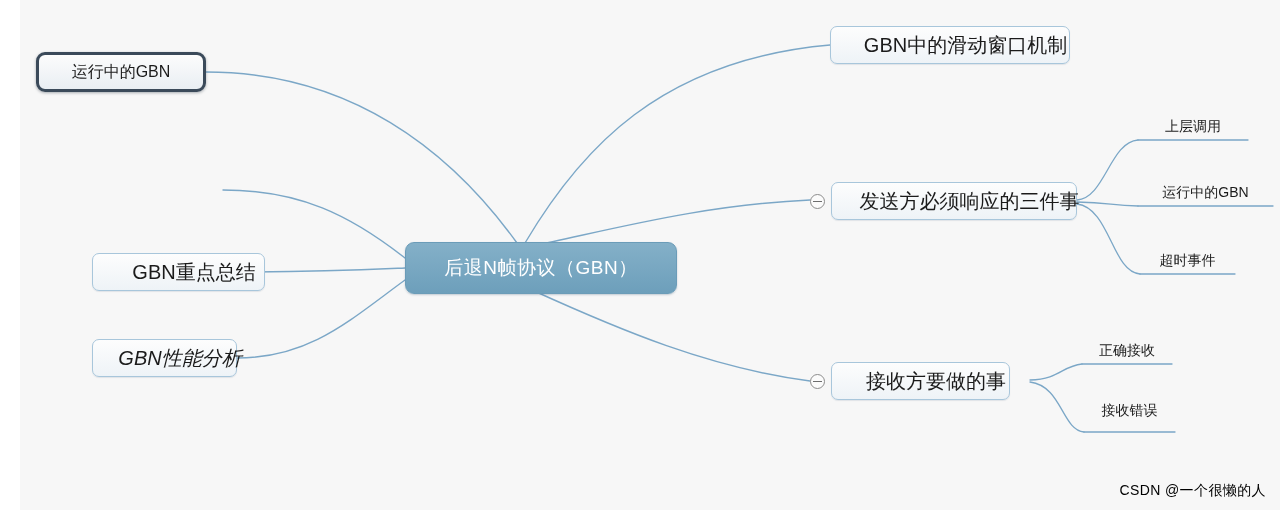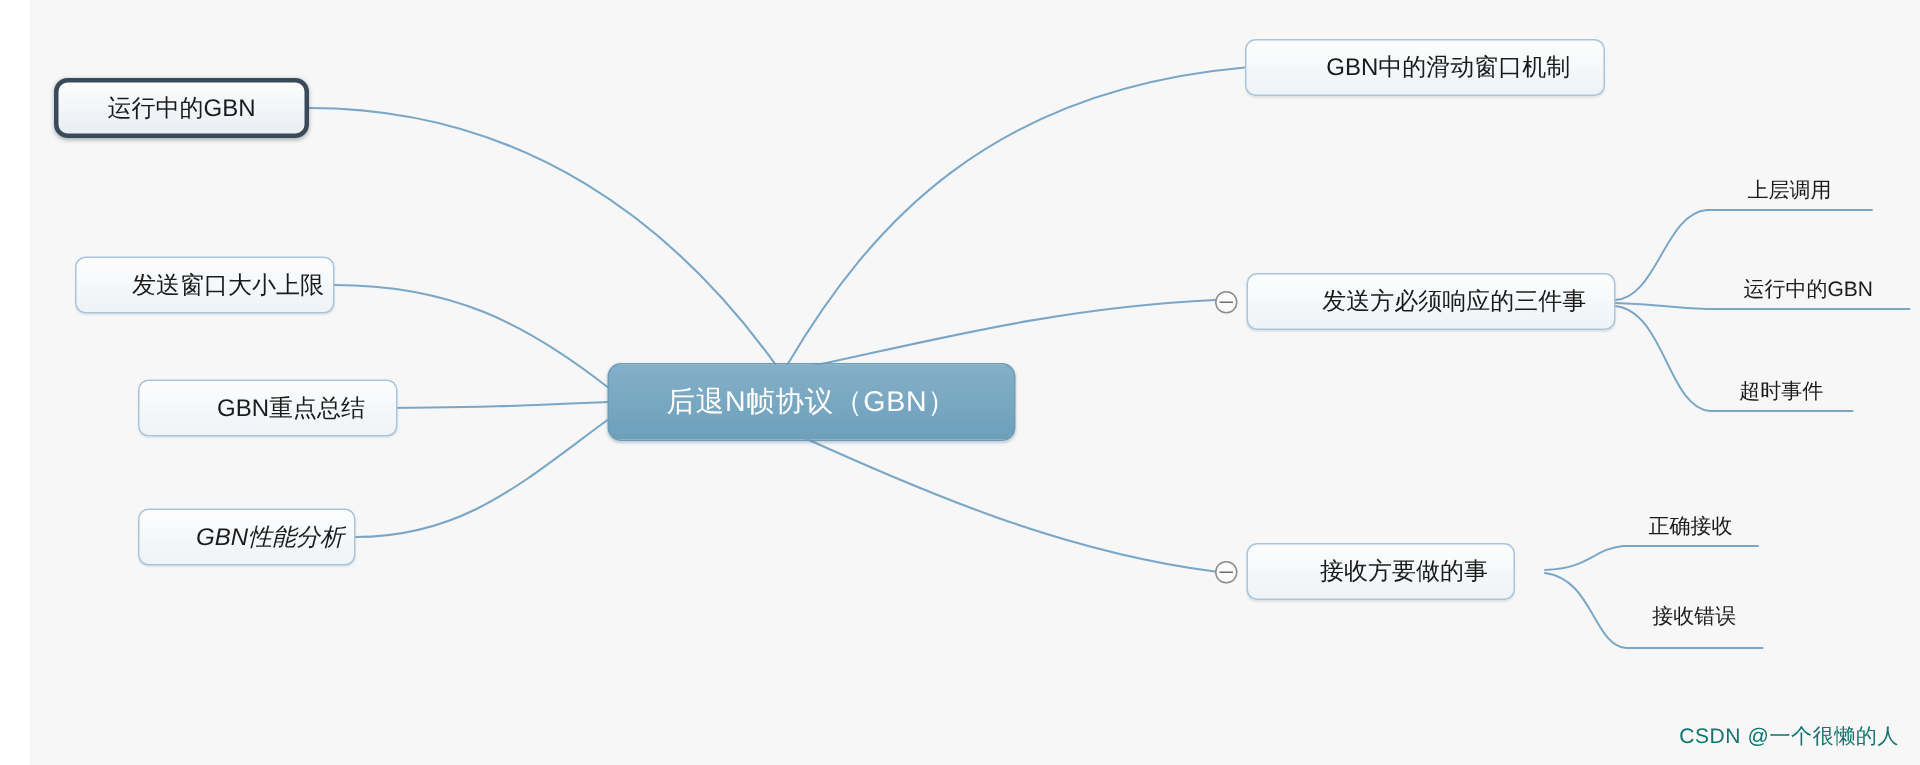--- a/index.html
+++ b/index.html
@@ -47,21 +47,21 @@
     letter-spacing: 0.5px;
     box-shadow: 0 1px 2px rgba(70,100,125,0.30);
     text-align: center;
   }
   
   .node-box {
     background: linear-gradient(180deg, #fdfdfd 0%, #eef3f7 100%);
     border: 1px solid #a8c6db;
     border-radius: 7px;
     color: #1b1b1b;
-    font-size: 16px;
+    font-size: 20px;
     box-shadow: 0 1px 1px rgba(120,140,160,0.18);
     padding-left: 31px;
   }
   
   .node-selected {
     background: linear-gradient(180deg, #fcfcfc 0%, #e9eef3 100%);
     border: 3px solid #3b4a5a;
     border-radius: 9px;
     color: #1b1b1b;
     font-size: 16px;
@@ -89,21 +89,21 @@
     left: 2px;
     top: 6px;
     width: 9px;
     height: 1px;
     background: #6e6e6e;
   }
   #watermark {
     position: absolute;
     right: 14px;
     bottom: 10px;
-    color: #0f766e;
+    color: #000000;
     font-size: 14px;
     letter-spacing: 0.4px;
   }
 </style>
 </head>
 <body>
 
 <div id="mindmap-canvas">
 
   <svg id="connector-layer" viewBox="0 0 1260 510" width="1260" height="510">
@@ -138,23 +138,20 @@
   </svg>
 
   <div class="node node-root" style="left:385px; top:242px; width:272px; height:52px;">
     <span>后退N帧协议（GBN）</span>
   </div>
 
   <div class="node node-selected" style="left:16px; top:52px; width:170px; height:40px;">
     <span>运行中的GBN</span>
   </div>
 
-  <div class="node node-box" style="left:30px; top:171px; width:173px; height:38px;">
-    <span>发送窗口大小上限</span>
-  </div>
 
   <div class="node node-box" style="left:72px; top:253px; width:173px; height:38px;">
     <span>GBN重点总结</span>
   </div>
 
   <div class="node node-box" style="left:72px; top:339px; width:145px; height:38px;font-style:italic;">
     <span>GBN性能分析</span>
   </div>
 
   <div class="node node-box" style="left:810px; top:26px; width:240px; height:38px;">

